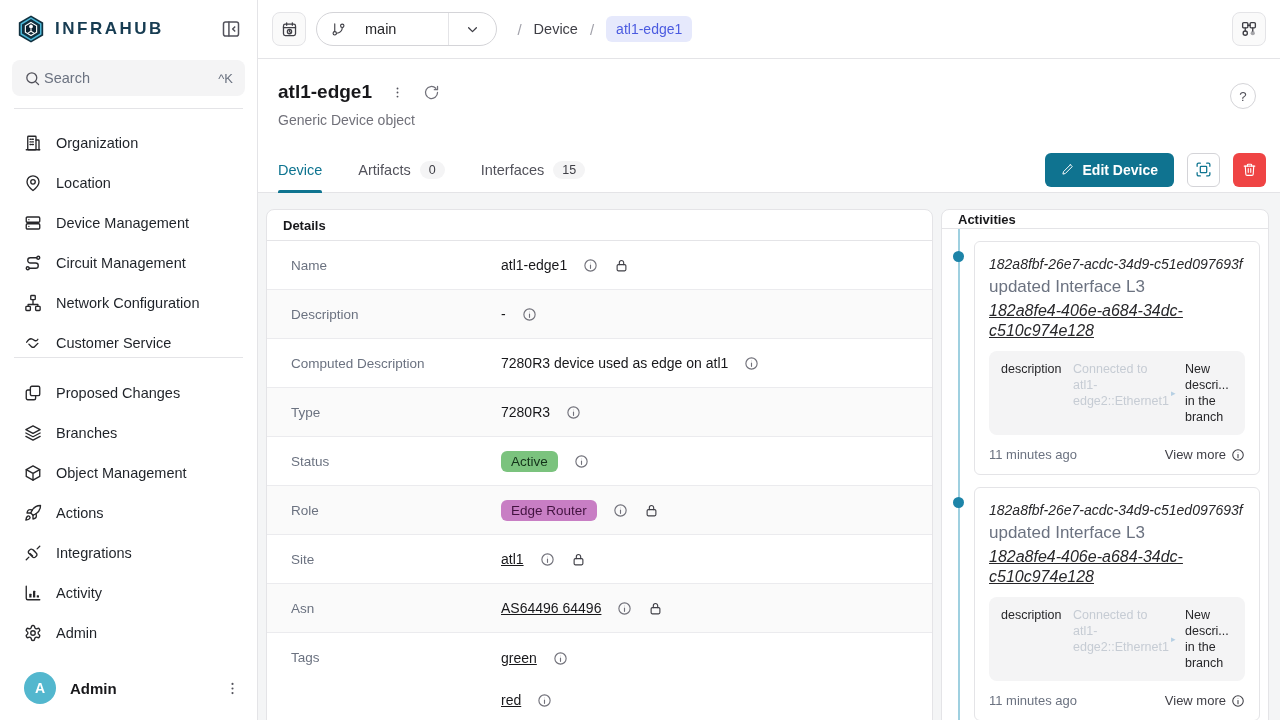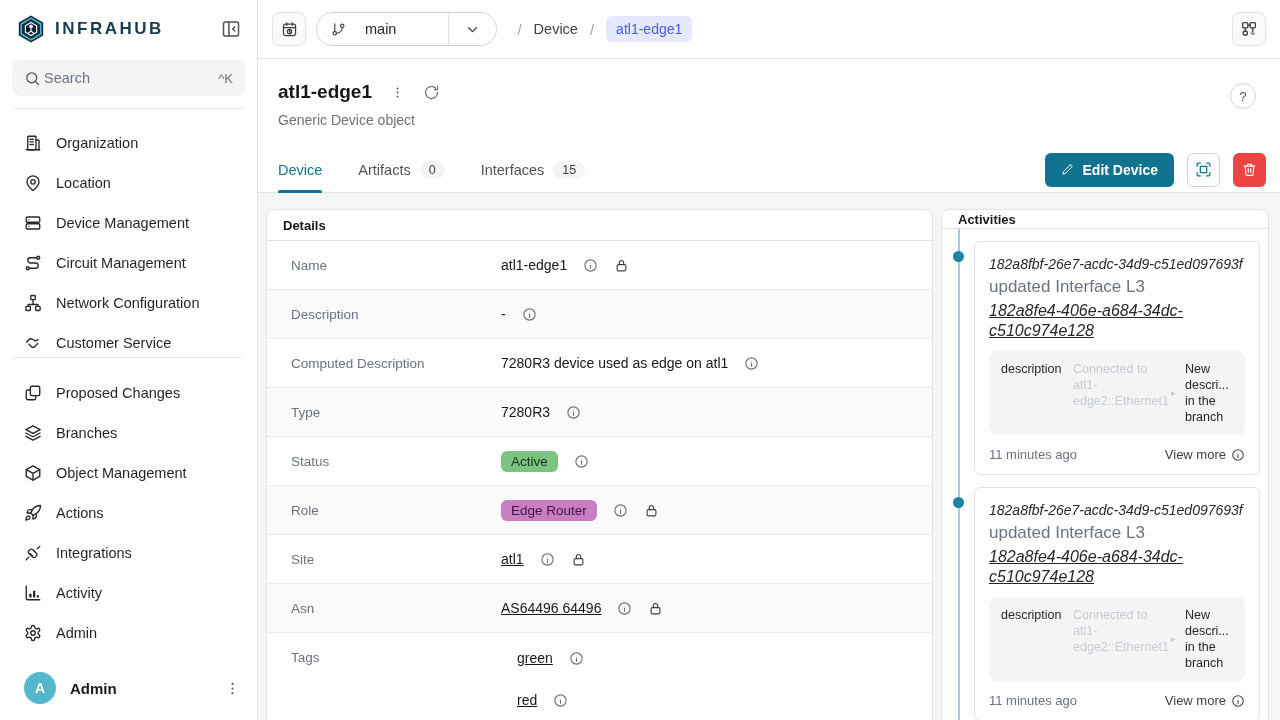--- a/index.html
+++ b/index.html
@@ -77,21 +77,21 @@
   .dp-rows .detail-row:nth-child(even) { background:#fafafa; }
   .dr-label { color:#6b7280; font-size:13.5px; }
   .dr-value { display:flex; align-items:center; gap:16px; }
   .dr-text { color:#18181b; }
   .dr-link { color:#18181b; text-decoration:underline; cursor:pointer; }
   .dr-badge { border-radius:6px; padding:3px 10px; font-size:13.5px; font-weight:500; }
   .ic-info { color:#71717a; cursor:pointer; }
   .ic-lock { color:#3f3f46; }
   .detail-row.row-tags { align-items:start; padding-top:17px; border-bottom:none; }
   .row-tags .dr-value { flex-direction:column; align-items:flex-start; gap:0; }
-  .tag-line { display:flex; align-items:center; gap:16px;margin-left:16px; }
+  .tag-line { display:flex; align-items:center; gap:16px; }
   .tag-line + .tag-line { margin-top:26px; }
 
   
   .activities-panel { flex:1; display:flex; flex-direction:column; }
   .ap-body { flex:1; position:relative; padding:12px 8px 0 32px; }
   .timeline { position:absolute; left:16px; top:0; bottom:0; width:2px; background:#9fd0e0; }
   .act-item { position:relative; margin-bottom:12px; }
   .t-dot { position:absolute; left:-21px; top:10px; width:11px; height:11px; border-radius:50%; background:#1d84a8; }
   .act-card { background:#fff; border:1px solid #e4e4e7; border-radius:6px; padding:12px 14px; }
   .act-actor { font-style:italic; font-size:14px; line-height:20px; color:#27272a; }

